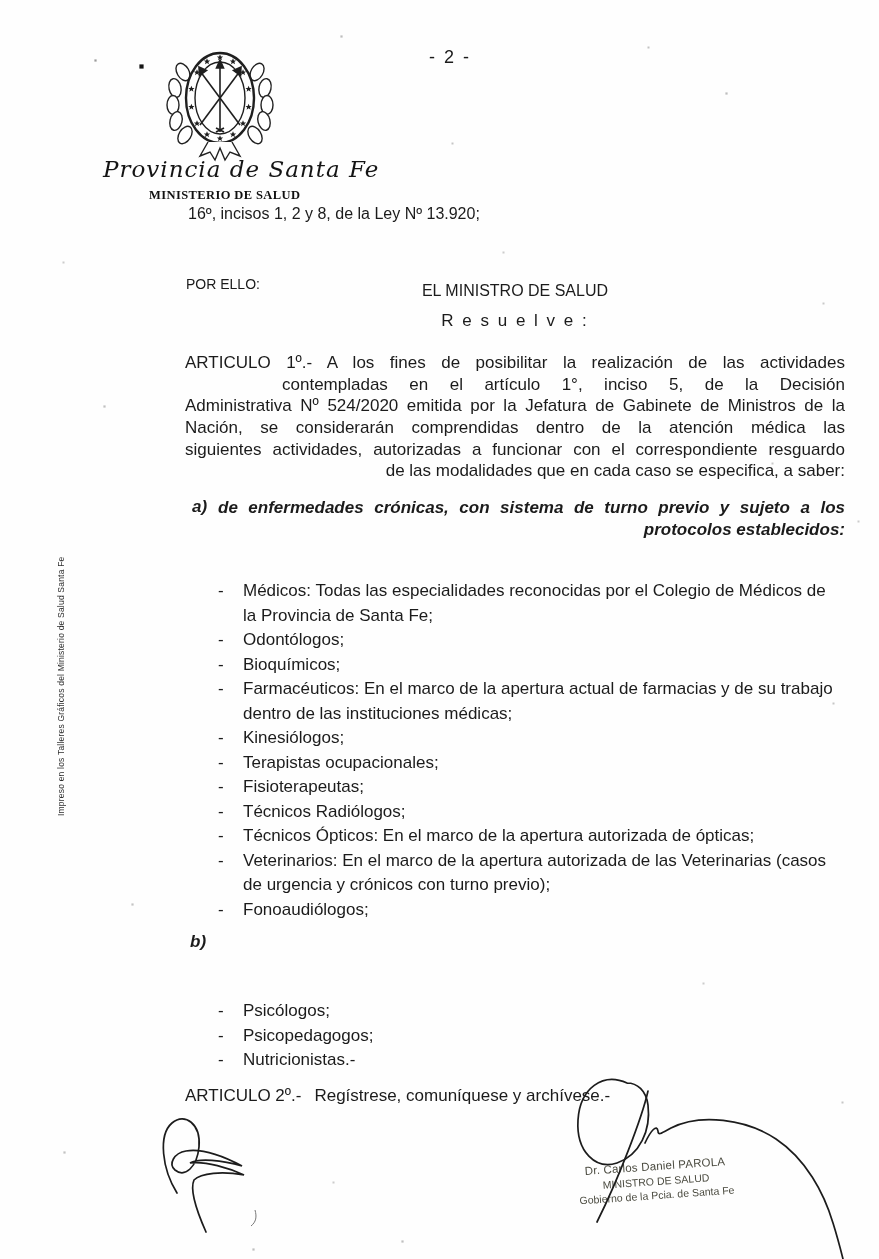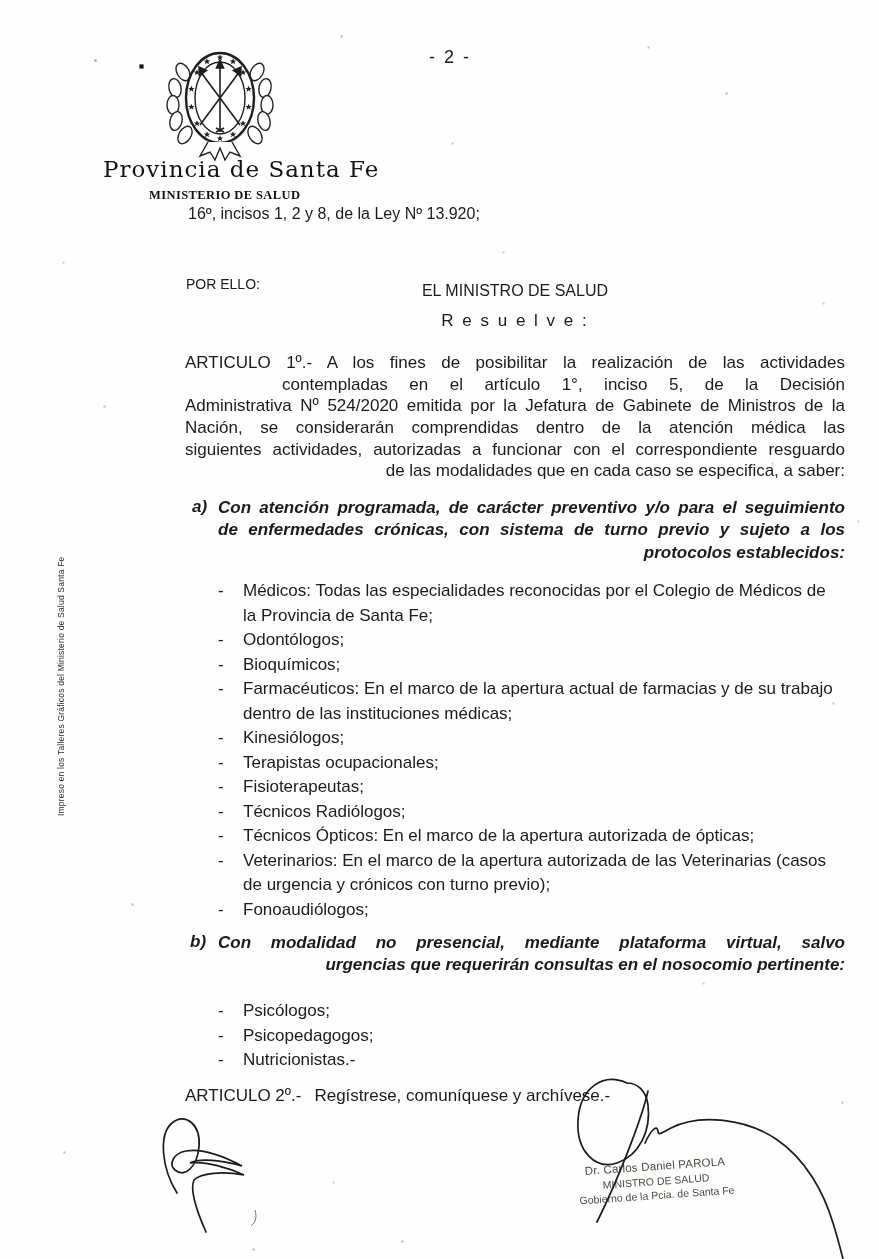--- a/index.html
+++ b/index.html
@@ -7,21 +7,21 @@
     position:relative; width:879px; height:1259px; background:#fefefe;
     font-family:"Liberation Sans", sans-serif; color:#1b1b1b; overflow:hidden;
   }
   .abs { position:absolute; }
 
   .pageno { left:429px; top:47px; font-size:18px; letter-spacing:2px; }
 
   .coat { left:158px; top:46px; }
   .province {
     left:103px; top:156px; font-family:"DejaVu Serif", serif;
-    font-size:23px; letter-spacing:1px; color:#141414;
+    font-style:italic; font-size:23px; letter-spacing:1px; color:#141414;
   }
   .ministry {
     left:133px; top:188px; font-family:"Liberation Serif", serif;
     font-weight:bold; font-size:12.5px; letter-spacing:0.4px; color:#101010;margin-left:16px;
   }
 
   .vtext {
     left:56px; top:816px; transform:rotate(-90deg); transform-origin:0 0;
     font-size:8.5px; letter-spacing:0.2px; color:#2e2e2e; white-space:nowrap;
   }
@@ -153,21 +153,20 @@
     <div class="line j">ARTICULO 1º.- A los fines de posibilitar la realización de las actividades</div>
     <div class="line j ind">contempladas en el artículo 1°, inciso 5, de la Decisión</div>
     <div class="line j">Administrativa Nº 524/2020 emitida por la Jefatura de Gabinete de Ministros de la</div>
     <div class="line j">Nación, se considerarán comprendidas dentro de la atención médica las</div>
     <div class="line j">siguientes actividades, autorizadas a funcionar con el correspondiente resguardo</div>
     <div class="line plain">de las modalidades que en cada caso se especifica, a saber:</div>
   </div>
 
   <div class="abs sec-label seca-label">a)</div>
   <div class="abs sec-body seca-body">
-    <div class="line j">Con atención programada, de carácter preventivo y/o para el seguimiento</div>
     <div class="line j">de enfermedades crónicas, con sistema de turno previo y sujeto a los</div>
     <div class="line plain">protocolos establecidos:</div>
   </div>
 
   <div class="abs list lista">
     <div class="li">
         <span class="dash">-</span>
         <span class="txt">Médicos: Todas las especialidades reconocidas por el Colegio de Médicos de</span>
       </div>
     <div class="li">
@@ -218,24 +217,20 @@
         <span class="dash"></span>
         <span class="txt">de urgencia y crónicos con turno previo);</span>
       </div>
     <div class="li">
         <span class="dash">-</span>
         <span class="txt">Fonoaudiólogos;</span>
       </div>
   </div>
 
   <div class="abs sec-label secb-label">b)</div>
-  <div class="abs sec-body secb-body">
-    <div class="line j">Con modalidad no presencial, mediante plataforma virtual, salvo</div>
-    <div class="line plain">urgencias que requerirán consultas en el nosocomio pertinente:</div>
-  </div>
 
   <div class="abs list listb">
     <div class="li">
         <span class="dash">-</span>
         <span class="txt">Psicólogos;</span>
       </div>
     <div class="li">
         <span class="dash">-</span>
         <span class="txt">Psicopedagogos;</span>
       </div>

